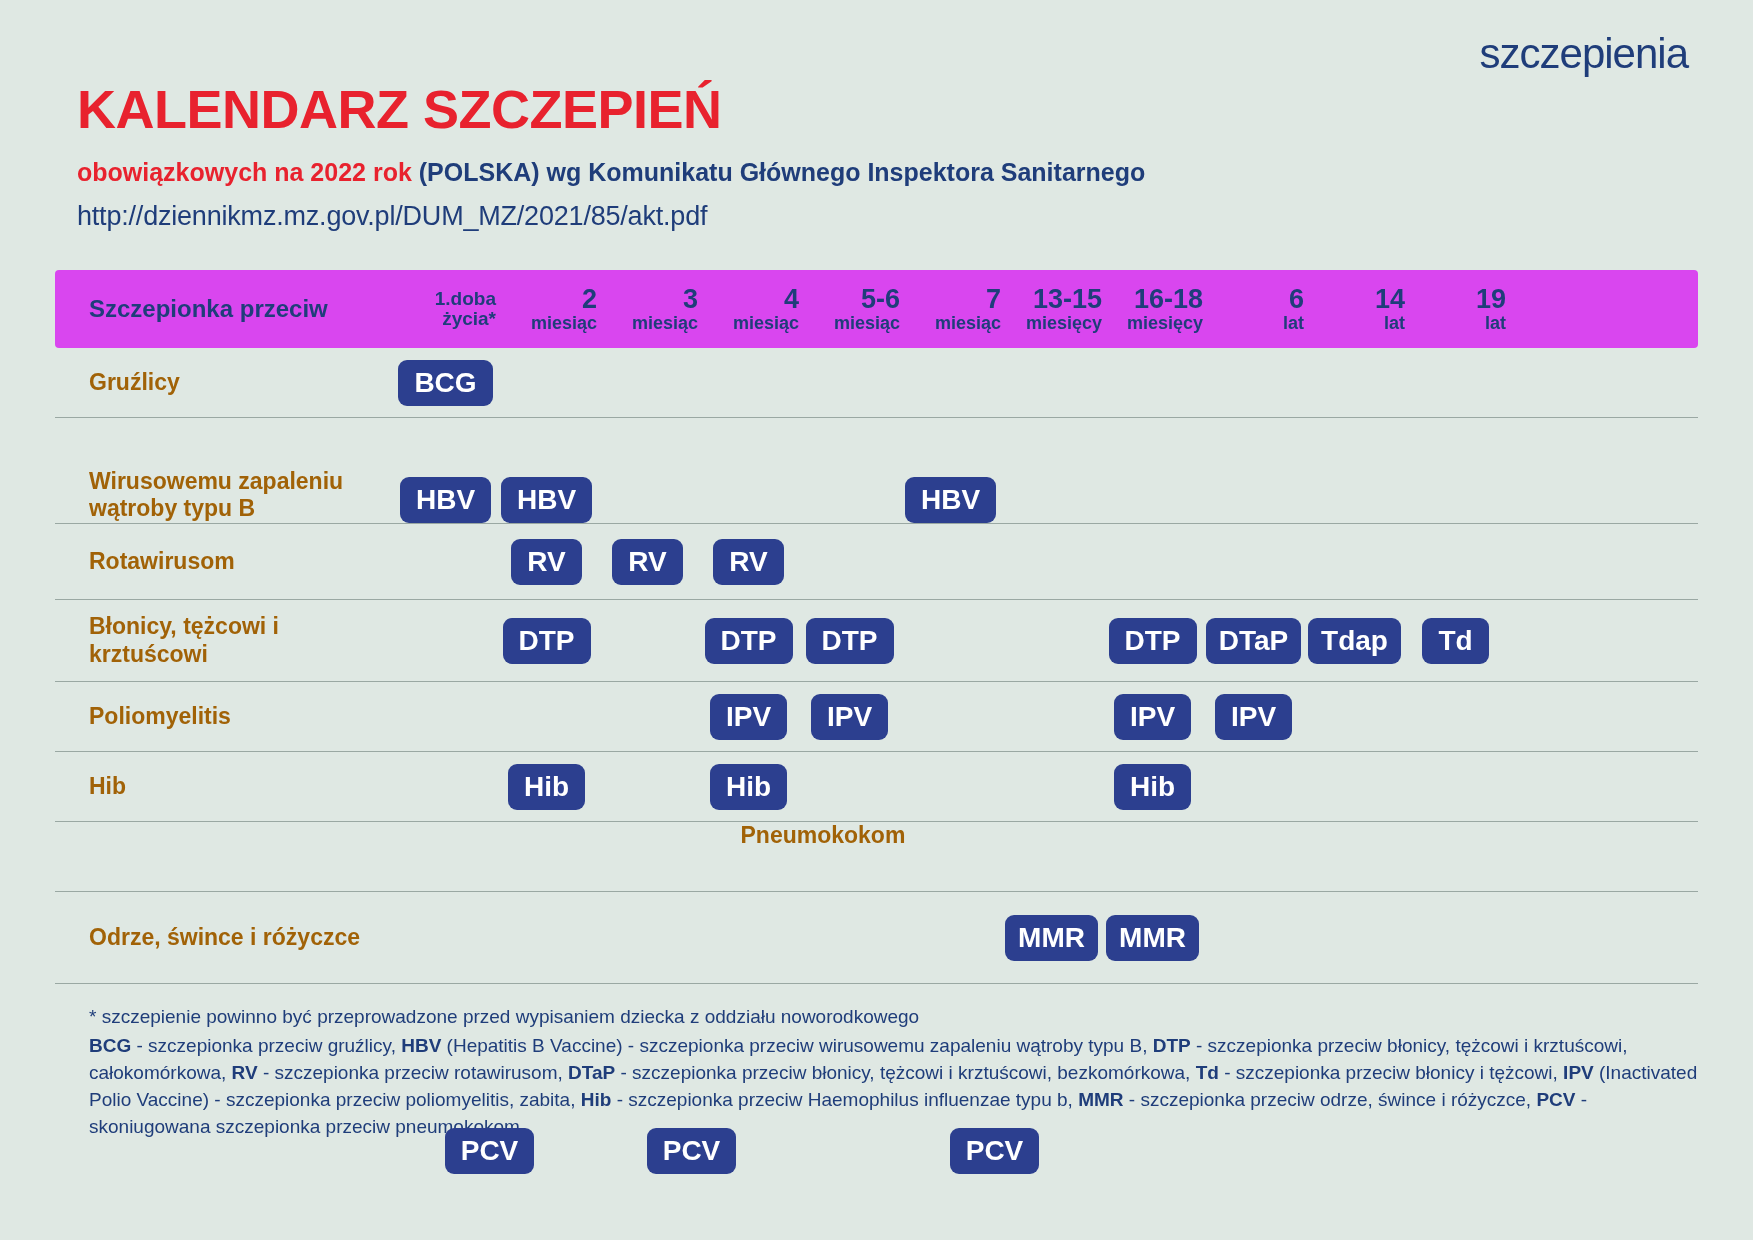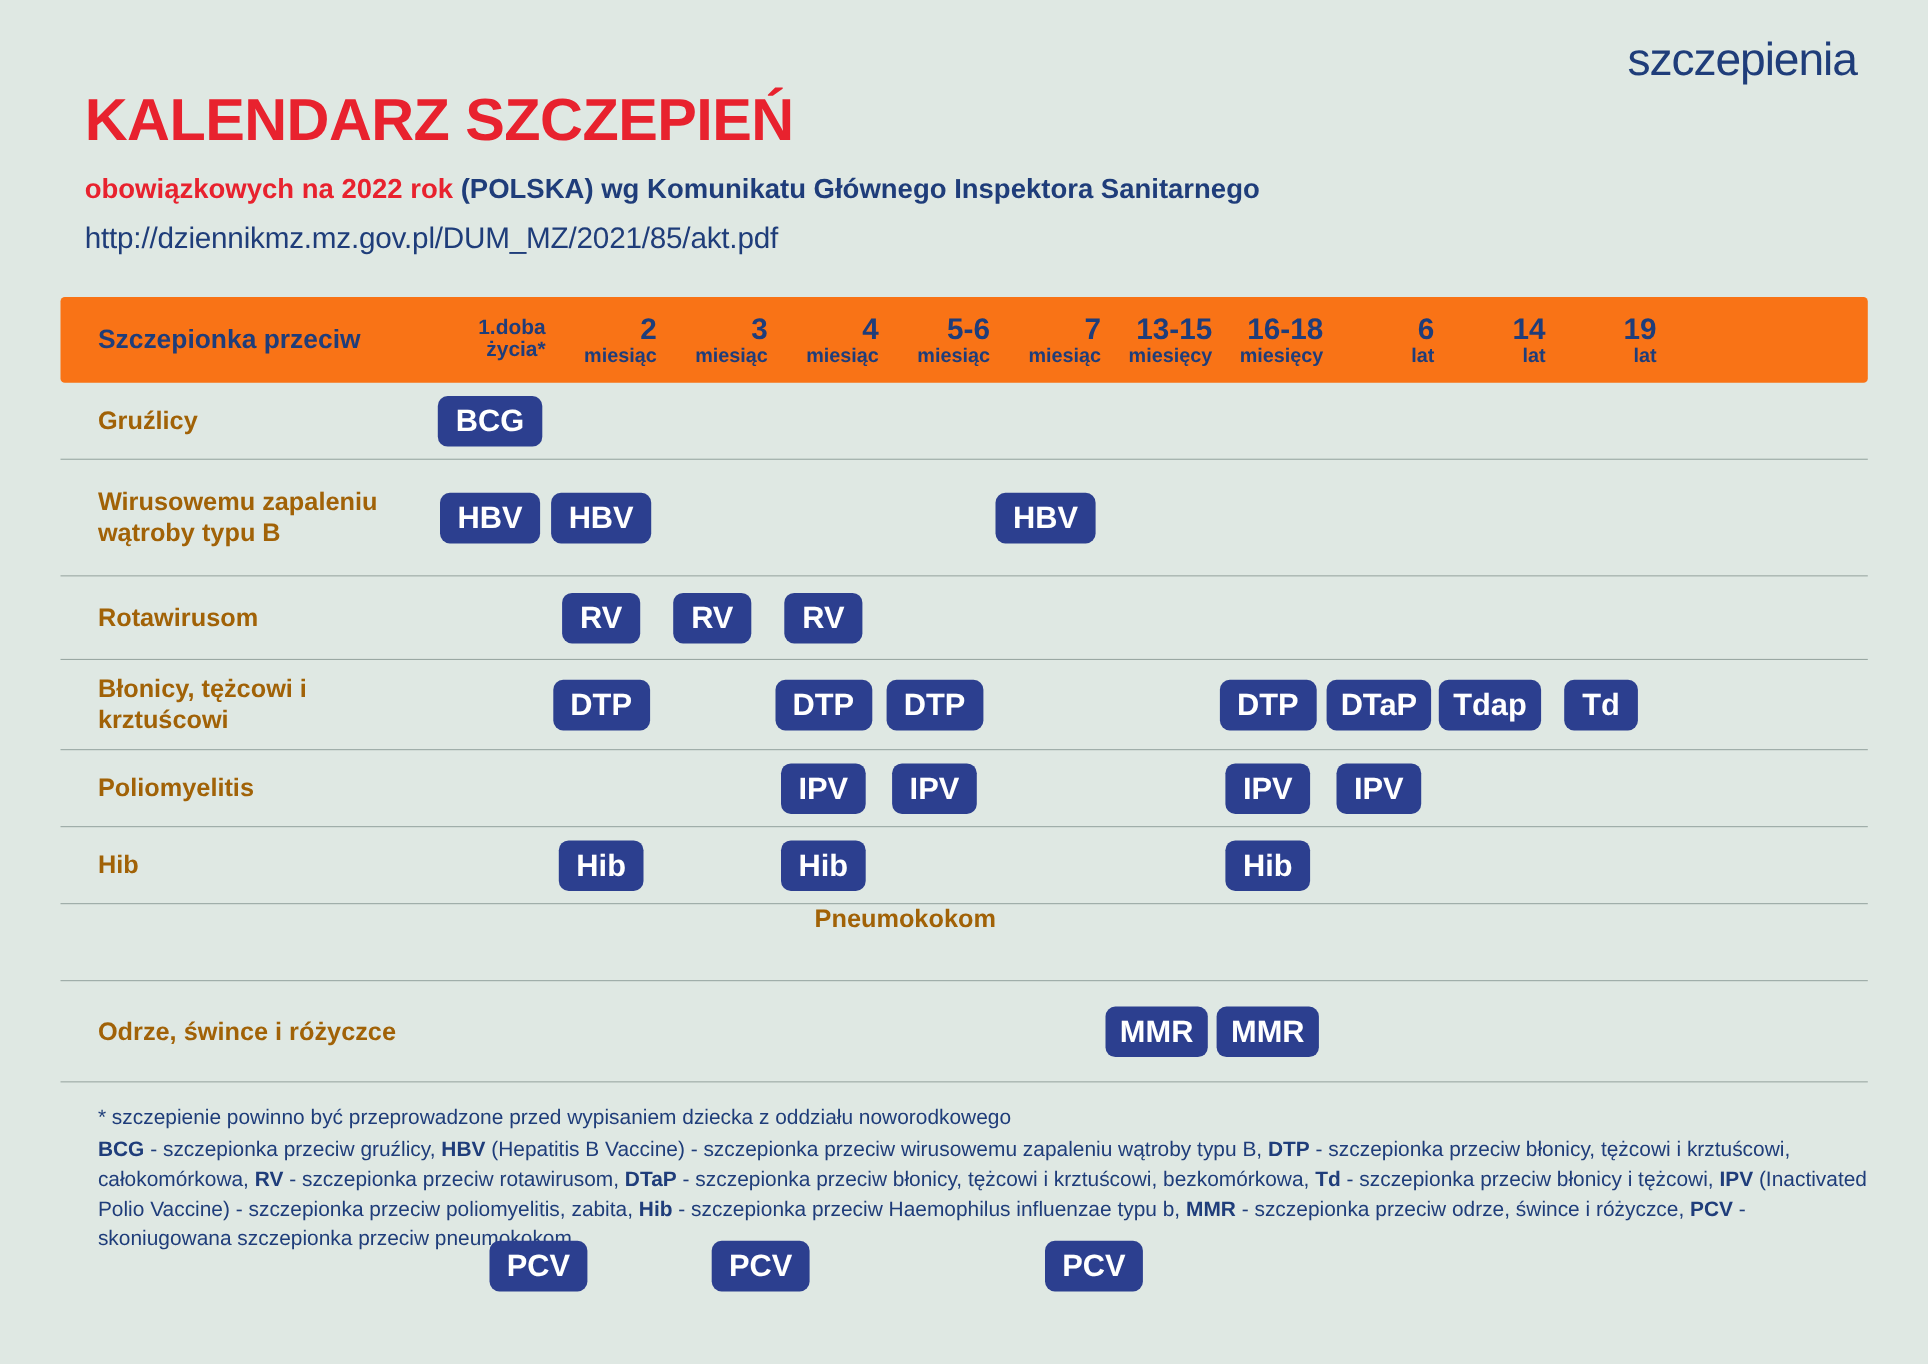--- a/index.html
+++ b/index.html
@@ -87,21 +87,21 @@
     margin-left: -8px;
     margin-top: -48px;
   }
 
   
   .table {
     margin-top: 38px;
     width: 100%;
   }
   .thead {
-    background: #f97316;
+    background: #d946ef;
     border-radius: 4px;
     display: flex;
     align-items: center;
     height: 78px;
     padding: 0 0 0 34px;
     box-sizing: border-box;
     margin-top: 10px;
   }
   .th-first {
     color: #1f3d7a;
@@ -171,21 +171,21 @@
     padding: 7px 16px;
     min-width: 64px;
     text-align: center;
     white-space: nowrap;
     box-sizing: border-box;
   }
   .pill.narrow { padding: 7px 13px; }
 
   
   .r1 { height: 70px; }
-  .r2 { height: 106px; }
+  .r2 { height: 106px; align-items: flex-end; }
   .r3 { height: 76px; }
   .r4 { height: 82px; }
   .r5 { height: 70px; }
   .r6 { height: 70px; }
   .r7 { height: 70px; flex-direction: column; }
   .r8 { height: 92px; }
 
   
   .notes {
     margin-top: 20px;

